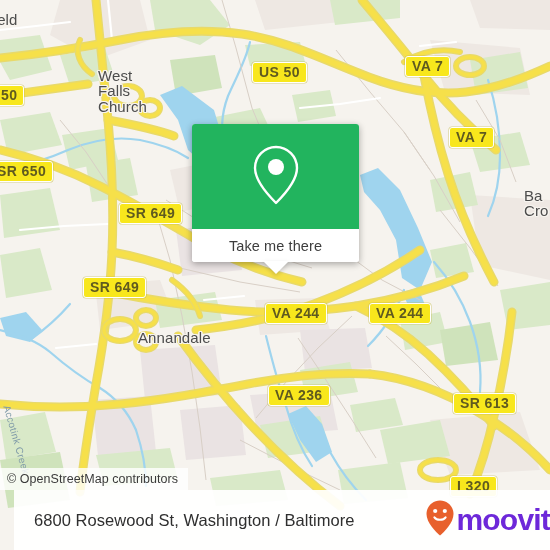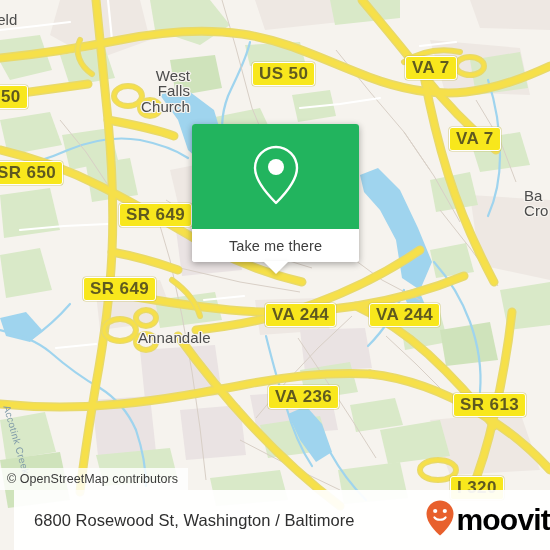--- a/index.html
+++ b/index.html
@@ -20,21 +20,21 @@
   .layer { position: absolute; inset: 0; }
   .layer svg { display: block; width: 550px; height: 550px; }
 
   
   .place {
     position: absolute;
     color: #4c4c4c;
     font-size: 15px;
     line-height: 1.02;
     letter-spacing: .1px;
-    text-align: right;
+    text-align: left;
     text-shadow:
       -1.4px 0 #f6f3ee, 1.4px 0 #f6f3ee, 0 -1.4px #f6f3ee, 0 1.4px #f6f3ee,
       -1px -1px #f6f3ee, 1px -1px #f6f3ee, -1px 1px #f6f3ee, 1px 1px #f6f3ee;
     white-space: pre-line;
     pointer-events: none;
   }
 
   
   .stream-label {
     position: absolute;
@@ -45,21 +45,21 @@
     transform-origin: 0 0;
   }
 
   
   .shield {
     position: absolute;
     background: #f8e71c;
     border: 1.6px solid #ffffff;
     border-radius: 3px;
     color: #5f5a20;
-    font-size: 17px;
+    font-size: 14px;
     font-weight: bold;
     letter-spacing: .4px;
     padding: 2px 6px 3px 6px;
     line-height: 1;
     box-shadow: 0 0 0 .6px rgba(190,180,70,.55);
     white-space: nowrap;
   }
 
   
   #card {
@@ -127,21 +127,21 @@
     margin-left: 14px;
   }
   #footer-address {
     color: #2f2f2f;
     font-size: 16.5px;
     letter-spacing: .05px;
     white-space: nowrap;
   }
   #brand { display: flex; align-items: center; gap: 1px; }
   #brand-word {
-    color: #000000;
+    color: #6d28d9;
     font-size: 30px;
     font-weight: bold;
     letter-spacing: -.8px;
     line-height: 1;
   }
 </style>
 </head>
 <body>
 
 <div id="app">

